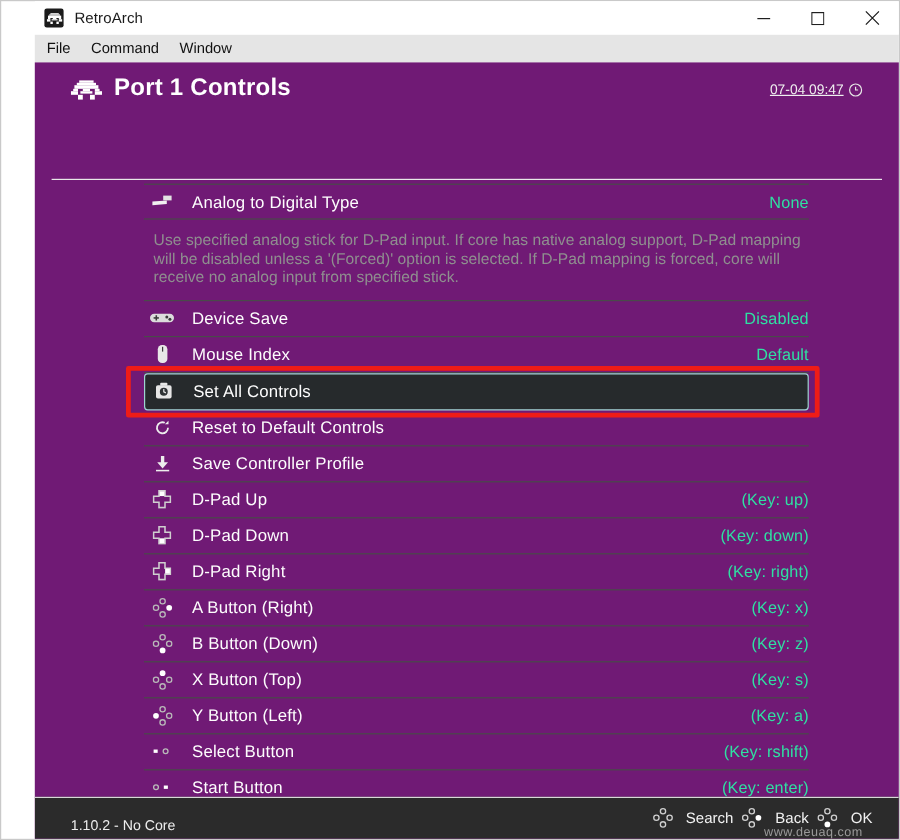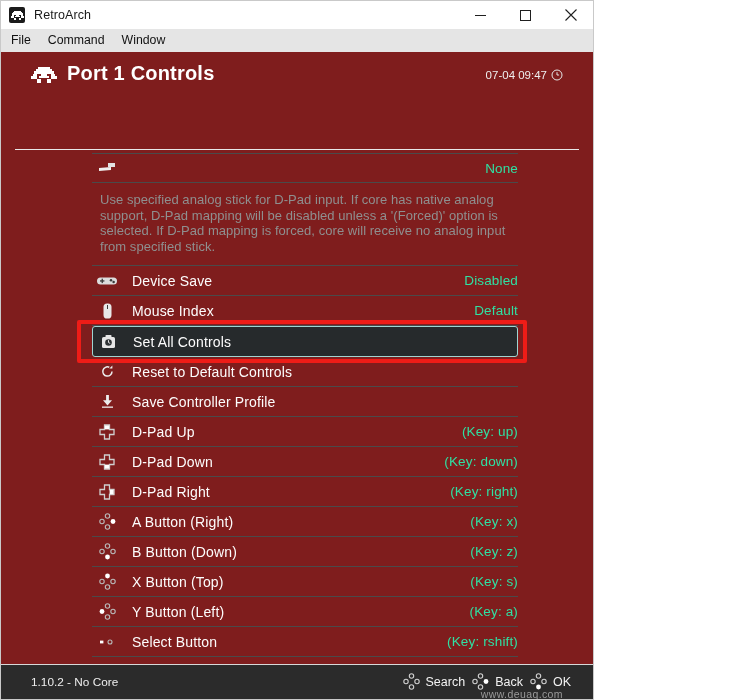--- a/index.html
+++ b/index.html
@@ -3,22 +3,22 @@
 <meta charset="utf-8">
 <style>
   * { margin:0; padding:0; box-sizing:border-box; }
   html, body { width:750px; height:700px; }
   body {
     font-family: "Liberation Sans", sans-serif;
     background:#ffffff;
     overflow:hidden;
     -webkit-font-smoothing:antialiased;
   }
-  .window { width:594px; height:700px; position:relative; background:#fff;
-            border:1px solid #c9c9c9; display:flex; flex-direction:column; }
+  .window { width:750px; height:700px; position:relative; background:#fff;
+            border:1px solid #c9c9c9; display:flex; flex-direction:column;padding-left:28px; }
 
   
   .titlebar { height:28px; display:flex; align-items:center; background:#ffffff;
               flex:0 0 28px; }
   .app-icon { width:16px; height:16px; margin-left:8px; margin-right:9px;
               background:#1b1b1b; border-radius:2px; position:relative;
               display:flex; align-items:center; justify-content:center; }
   .app-icon svg { display:block; }
   .app-title { font-size:12.5px; color:#1a1a1a; letter-spacing:.1px; }
   .win-btns { margin-left:auto; display:flex; height:28px; }
@@ -26,28 +26,28 @@
              justify-content:center; color:#222; }
   .win-btn svg { display:block; }
 
   
   .menubar { height:23px; display:flex; align-items:center; background:#e5e5e5;
              flex:0 0 23px; padding-left:7px; }
   .menu-item { font-size:12.3px; color:#111; padding:2px 9px 3px 3px; margin-right:5px;
                white-space:nowrap; }
 
   
-  .ra { position:relative; flex:1 1 auto; background:#7f1d1d; overflow:hidden; }
+  .ra { position:relative; flex:1 1 auto; background:#701a75; overflow:hidden; }
 
   .ra-header { height:46px; position:relative; }
   .ra-header .invader { position:absolute; left:30px; top:14px; }
   .ra-title { position:absolute; left:66px; top:10px; font-size:20px; color:#fff;
               font-weight:bold; letter-spacing:.2px; }
   .ra-clock { position:absolute; right:30px; top:17px; font-size:11.5px; color:#efefef;
-              display:flex; align-items:center; gap:4px; }
+              display:flex; align-items:center; gap:4px;text-decoration:underline; }
 
   .header-rule { position:absolute; left:14px; right:14px; top:97px; height:1px;
                  background:#e8e8e8; }
 
   
   .list { position:absolute; left:91px; right:75px; top:101px; }
 
   .row { position:relative; height:30px; display:flex; align-items:center;
          border-bottom:1px solid #4a4a4a; }
   .row:first-child { border-top:1px solid #4a4a4a; }
@@ -63,24 +63,24 @@
   
   .row.selected { border:1px solid #9fd5d2; border-radius:3px; background:#262a2c;
                   height:31px; margin:0; }
   .sel-wrap { position:relative;border-radius:9px; }
   .redbox { position:absolute; left:-15px; right:-9px; top:-6px; bottom:-6px;
             border:4px solid #ee1c17; border-radius:2px; pointer-events:none; }
 
   
   .statusbar { position:absolute; left:0; right:0; bottom:0; height:35px;
                background:#2b2b2b; border-top:1px solid #d8d8d8; }
-  .status-left { position:absolute; left:30px; top:10px; font-size:11.8px; color:#ededed; }
+  .status-left { position:absolute; left:30px; top:16px; font-size:11.8px; color:#ededed; }
   .status-right { position:absolute; right:22px; top:8px; display:flex;
                   align-items:center; gap:7px; }
-  .hint { display:flex; align-items:center; gap:6px; }
+  .hint { display:flex; align-items:center; gap:11px; }
   .hint span { font-size:12.5px; color:#f2f2f2; }
   .watermark { position:absolute; right:30px; bottom:-1px; font-size:10.5px;
                color:#9a9a9a; letter-spacing:.4px; font-family:"Liberation Sans", sans-serif; }
 </style>
 </head>
 <body>
 
 <div class="window">
 
   <div class="titlebar">
@@ -160,20 +160,21 @@
 
     <div class="list">
 
       <div class="row">
         <div class="ico">
           <svg width="20" height="14" viewBox="0 0 20 14">
             <rect x="11" y="2" width="7" height="4" fill="#e2e2e2"></rect>
             <path d="M2 7 L14 6 L14 9 L2 10 Z" fill="#f0f0f0"></path>
           </svg>
         </div>
+        <div class="label">Analog to Digital Type</div>
         <div class="value">None</div>
       </div>
 
       <div class="desc">
         <p>Use specified analog stick for D-Pad input. If core has native analog support, D-Pad mapping will be disabled unless a '(Forced)' option is selected. If D-Pad mapping is forced, core will receive no analog input from specified stick.</p>
       </div>
 
       <div class="row">
         <div class="ico">
           <svg width="22" height="12" viewBox="0 0 22 12">

